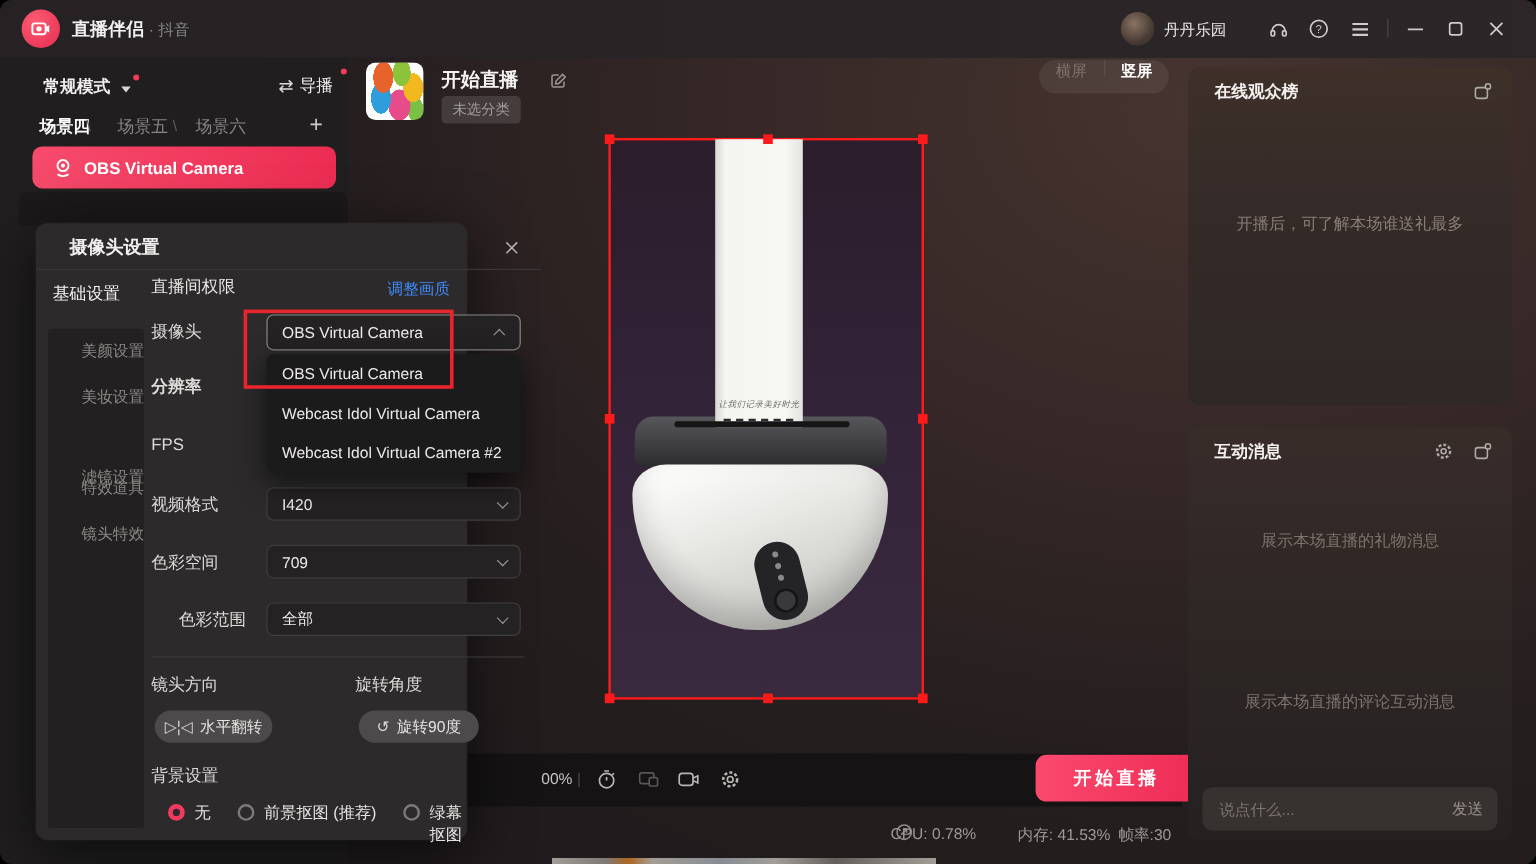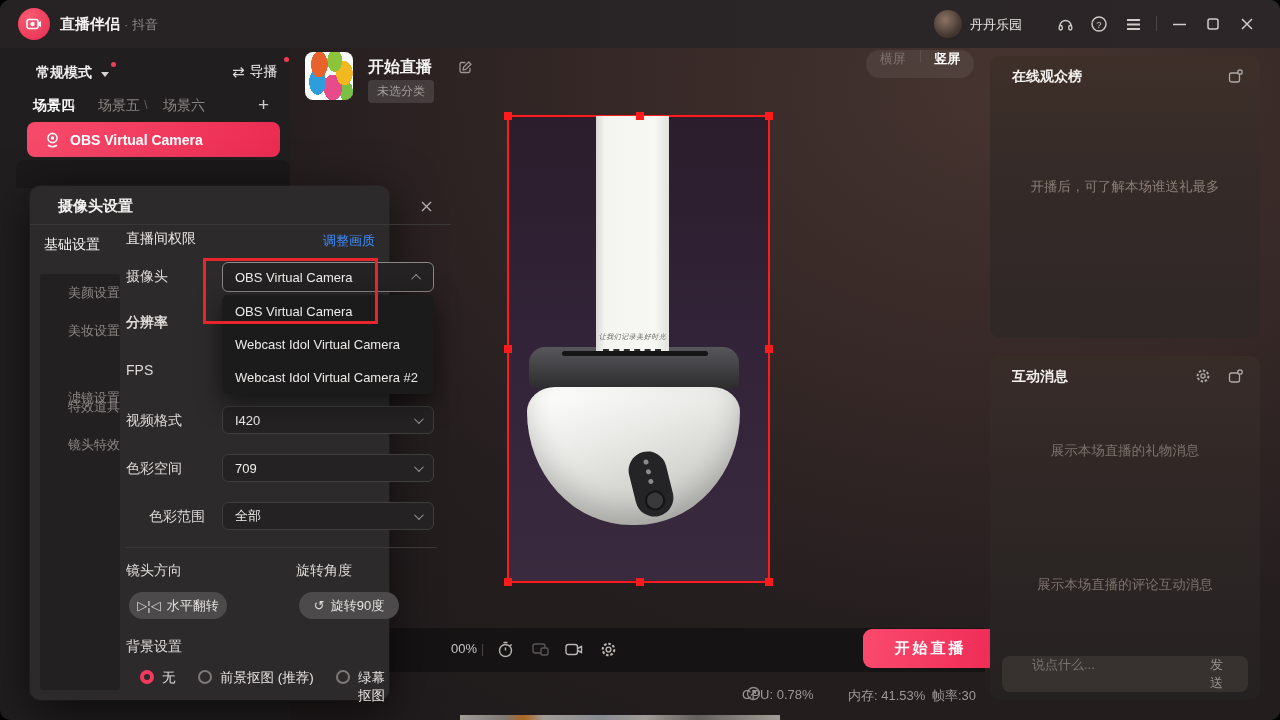--- a/index.html
+++ b/index.html
@@ -116,21 +116,21 @@
   .stat{top:687px;font-size:13px;color:#9c9895;}
 
   
   .card{border-radius:10px;}
   .card1{left:990px;top:56px;width:270px;height:282px;background:linear-gradient(180deg,#3e3029 0%,#342a28 45%,#2f2827 100%);}
   .card2{left:990px;top:356px;width:270px;height:344px;background:linear-gradient(180deg,#382c29 0%,#2b2524 60%,#262121 100%);}
   .card-title{position:absolute;left:22px;top:12px;font-size:14px;font-weight:bold;color:#f2efed;}
   .card-icon{position:absolute;top:12px;width:17px;height:17px;color:#b0aba8;}
   .placeholder{position:absolute;width:100%;text-align:center;font-size:13.5px;color:#8a7d76;}
   .msg-input{position:absolute;left:12px;top:300px;width:246px;height:36px;background:#37322f;border-radius:8px;
-    display:flex;align-items:flex-start;padding:0 28px;}
+    display:flex;align-items:center;padding:0 12px;}
   .msg-input input{flex:1;background:transparent;border:none;outline:none;font-size:13px;color:#cfcac7;}
   .msg-input input::placeholder{color:#7b7470;}
   .send-label{font-size:13px;color:#97908c;}
   svg{display:block;}
 </style>
 </head>
 <body>
 
 <div id="app">
 

